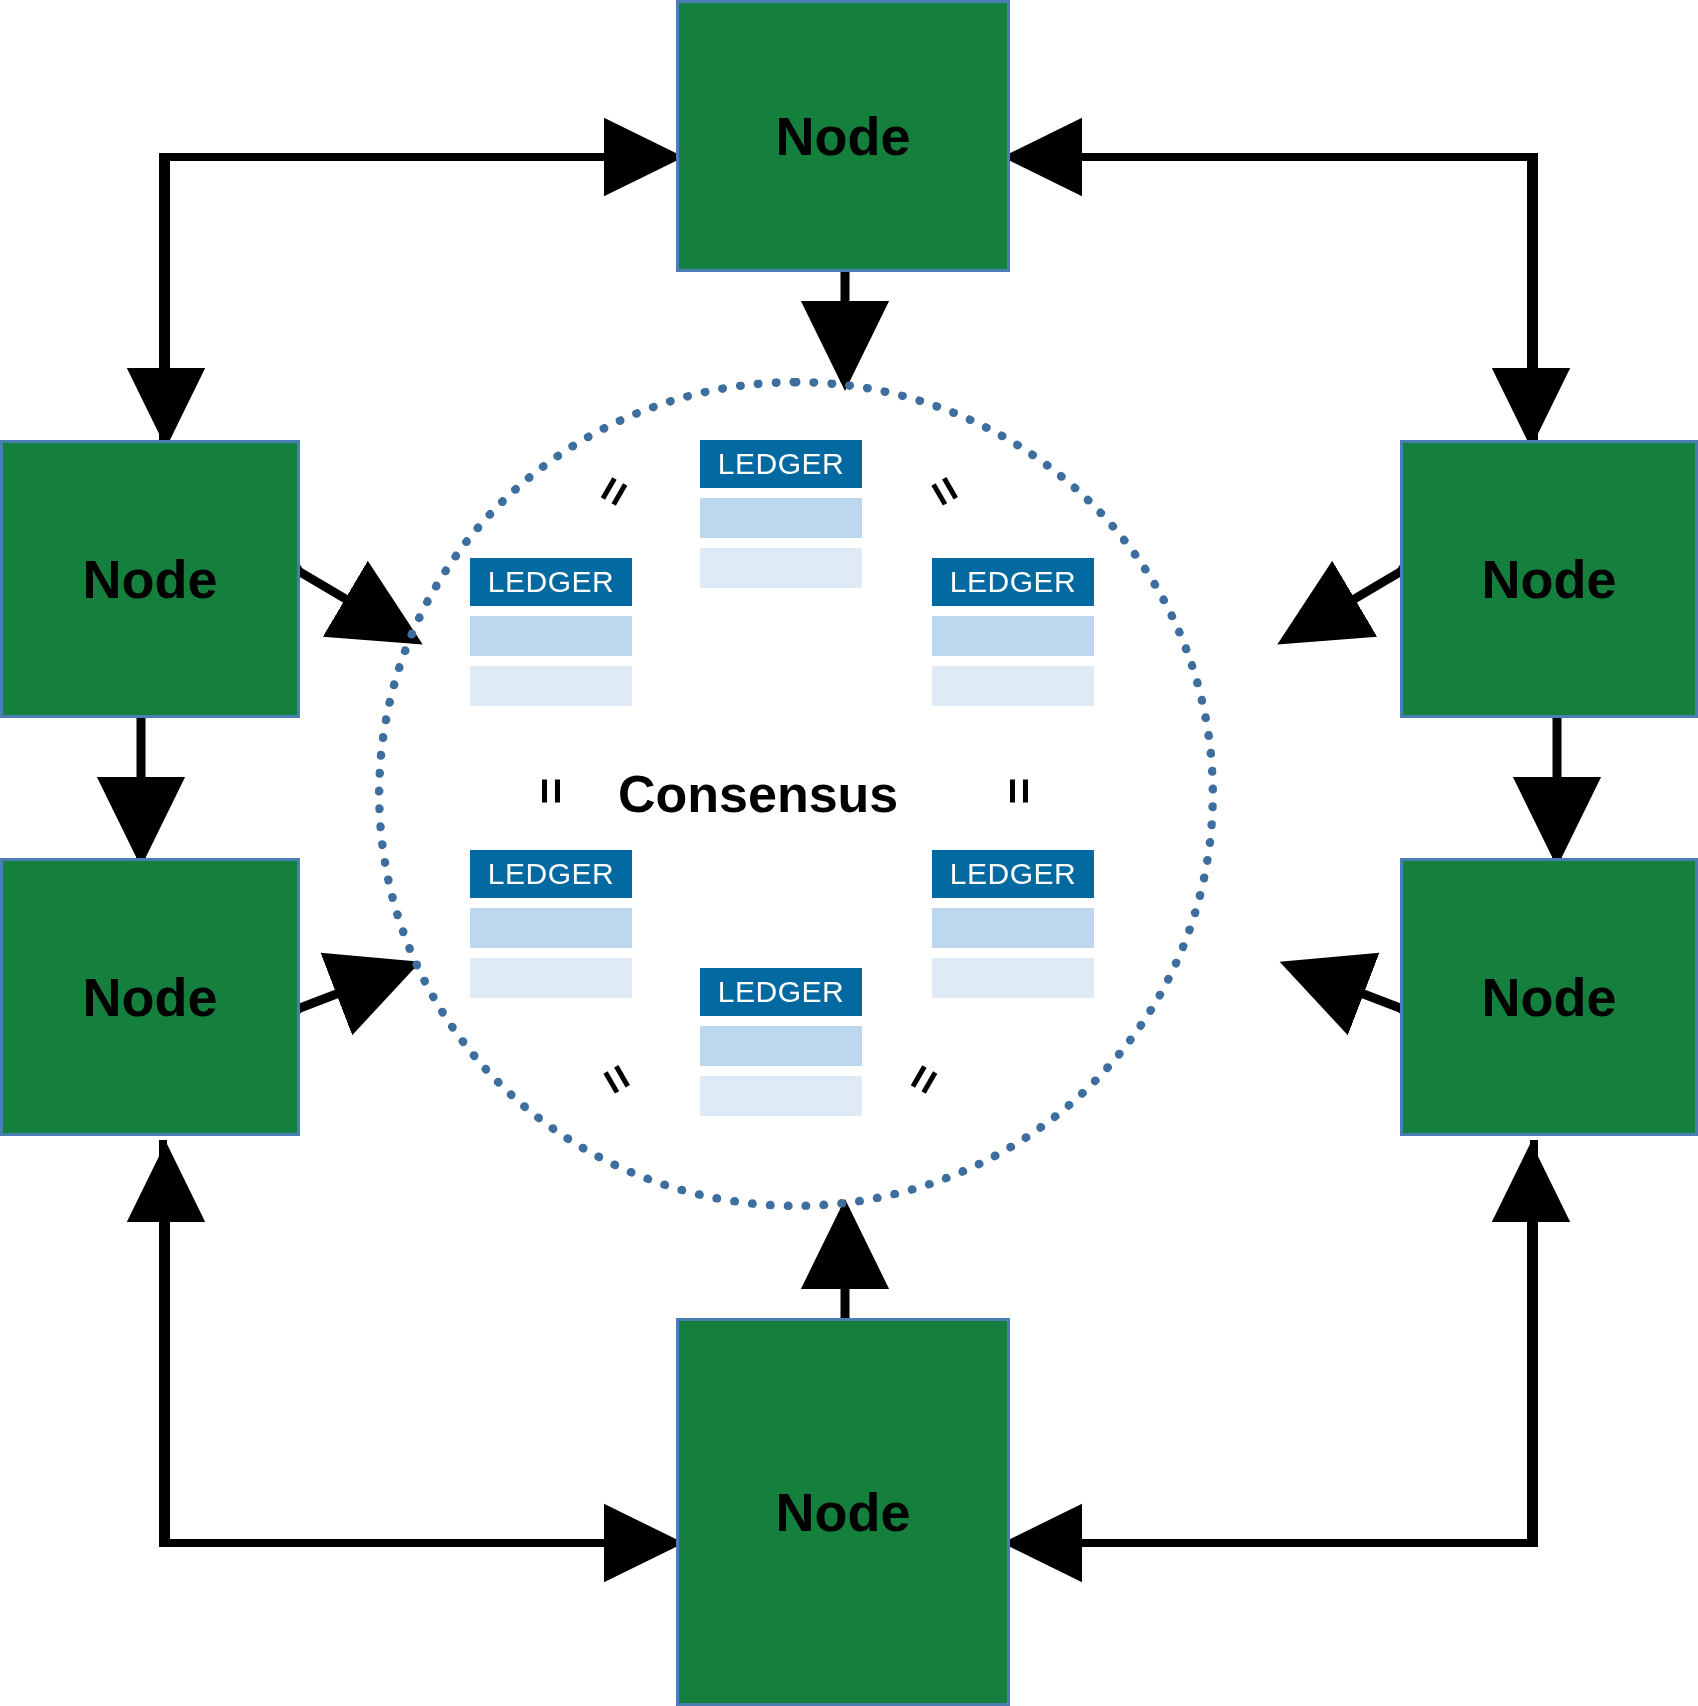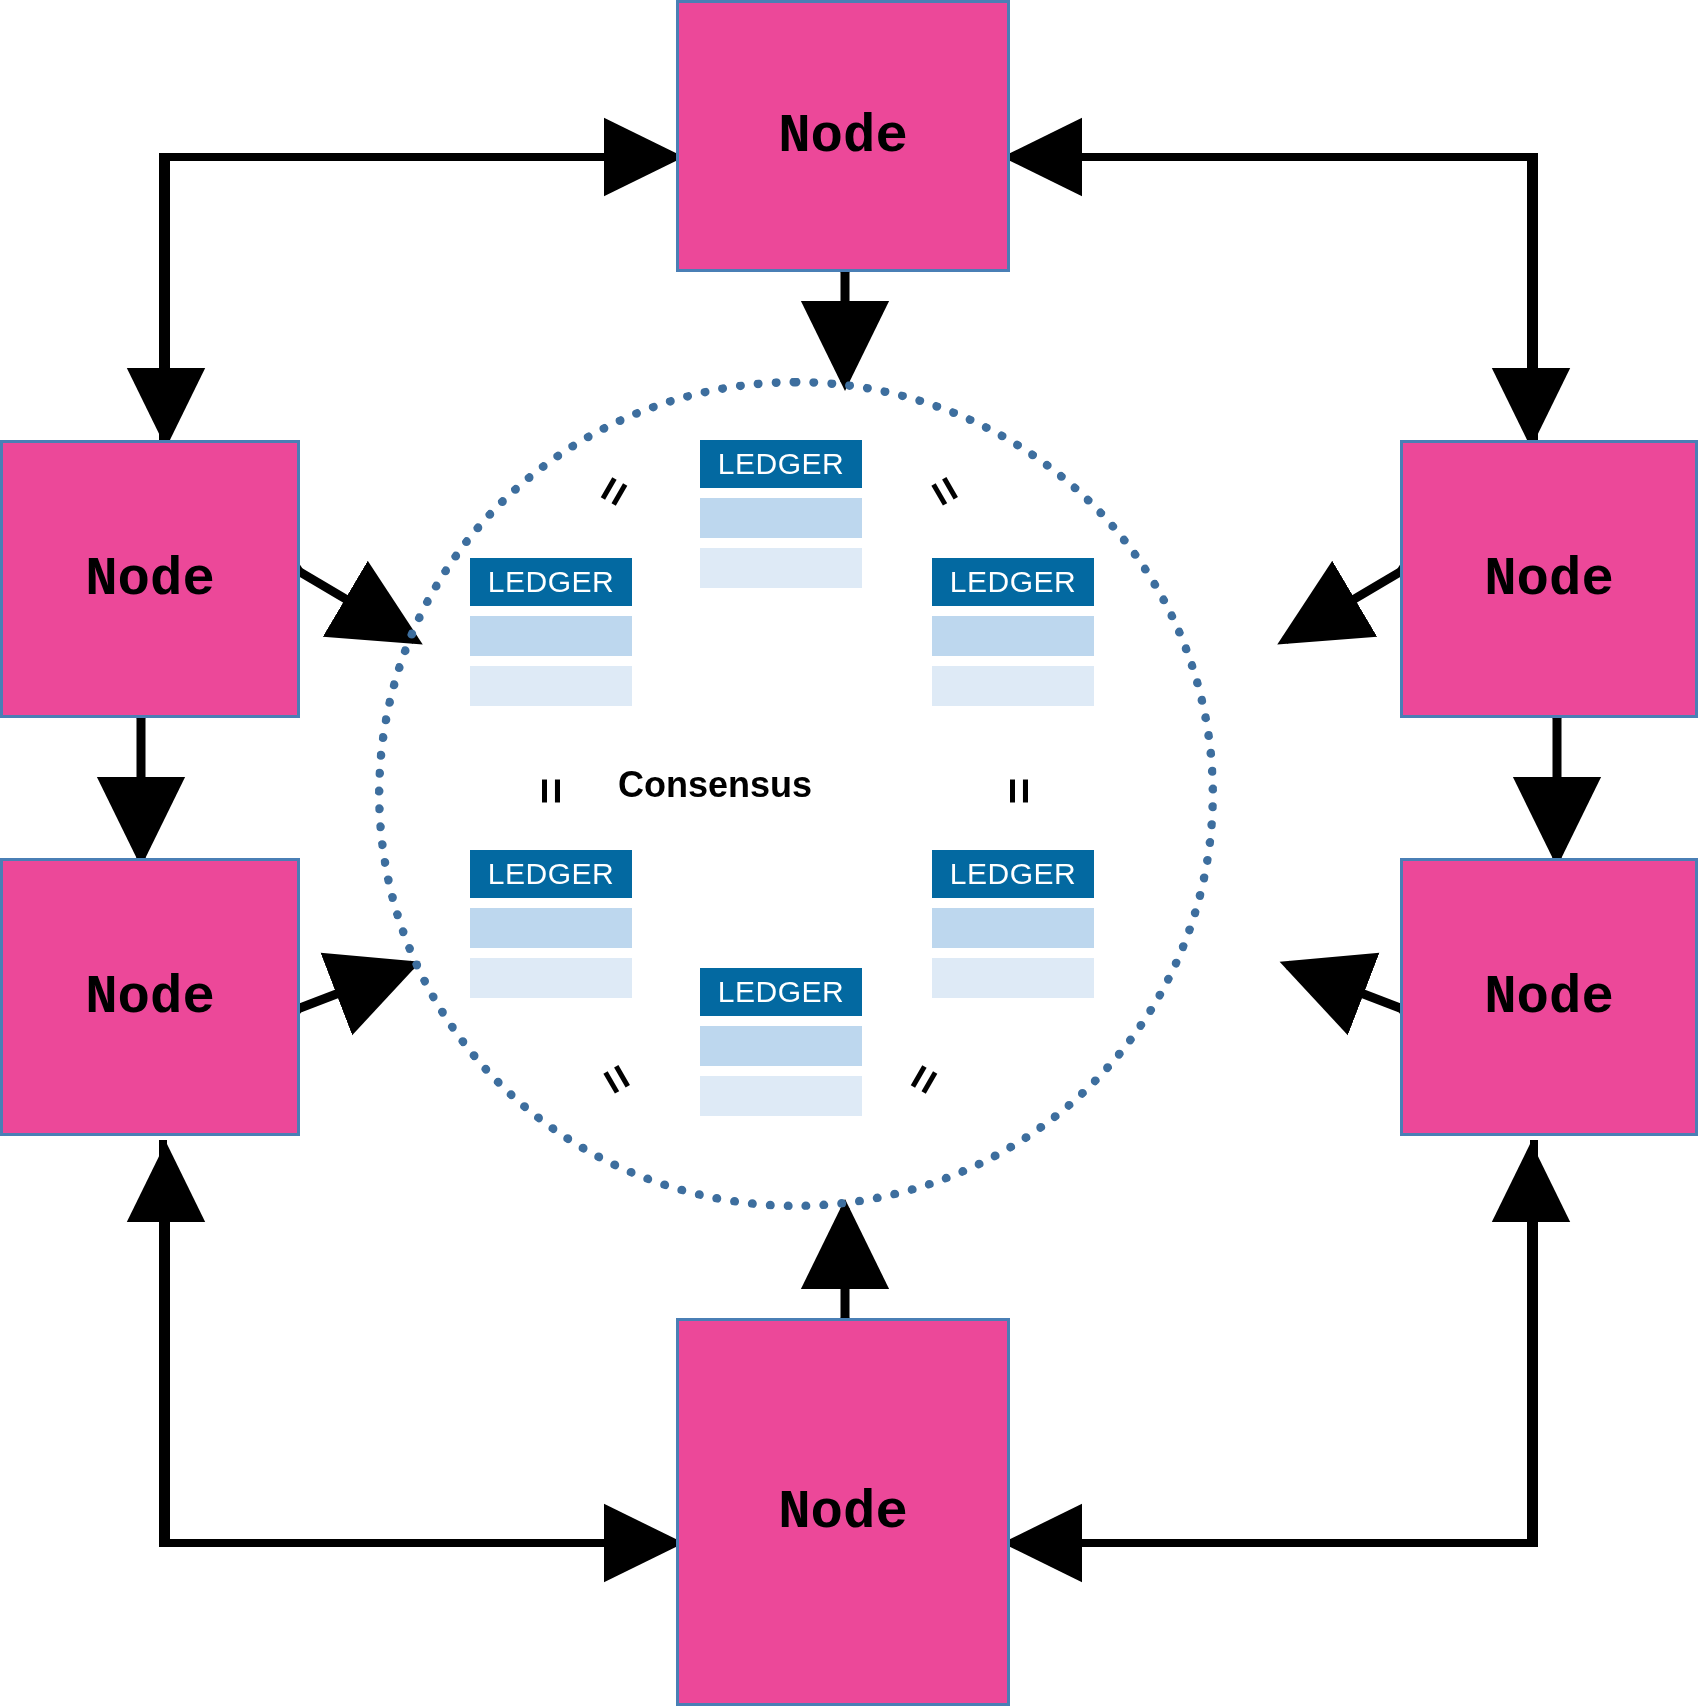--- a/index.html
+++ b/index.html
@@ -2,29 +2,29 @@
 <html><head>
 <meta charset="utf-8">
 <style>
   html,body{margin:0;padding:0;background:#ffffff;}
   body{font-family:"Liberation Sans", sans-serif;}
   #stage{position:relative;width:1698px;height:1706px;background:#ffffff;overflow:hidden;}
 
   
   .node{
     position:absolute;
-    background:#ec4899;
+    background:#15803d;
     border:3px solid #4a7fb5;
     box-sizing:border-box;
     display:flex;align-items:center;justify-content:center;
     color:#000000;
     font-weight:bold;
     font-size:54px;
     letter-spacing:0px;
-    font-family:Liberation Mono, monospace;
+    font-family:Liberation Sans, sans-serif;
   }
 
   
   .circle{
     position:absolute;
     border-radius:50%;
     border:9px dotted #3d6e9e;
     box-sizing:border-box;
     background:transparent;
   }
@@ -59,21 +59,21 @@
     font-weight:bold;
     color:#000000;
     font-family:"Liberation Sans", sans-serif;
     line-height:1;
     user-select:none;
   }
 
   
   .consensus{
     position:absolute;
-    font-size:36px;
+    font-size:52px;
     font-weight:bold;
     color:#000000;
     white-space:nowrap;
     font-family:"Liberation Sans", sans-serif;
     text-align:center;
   }
 
   
   #arrows{position:absolute;left:0;top:0;width:1698px;height:1706px;pointer-events:none;}
 </style>

